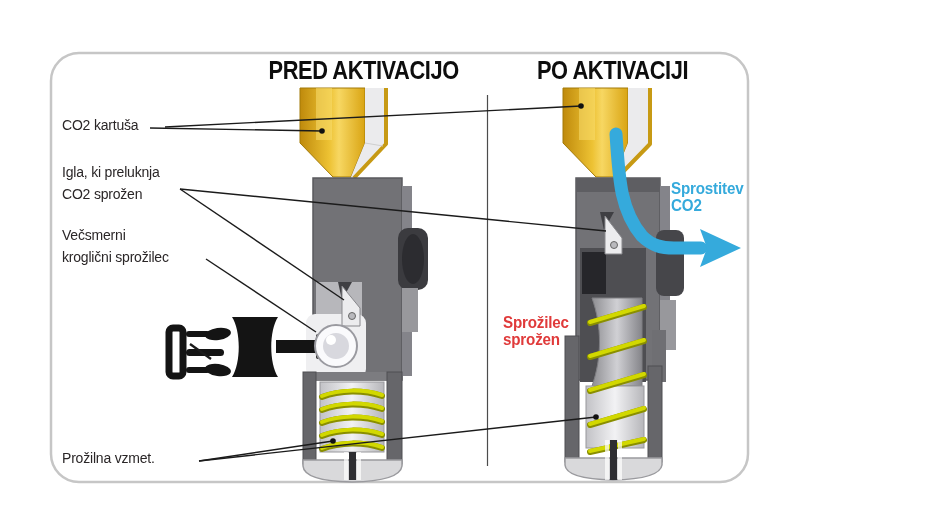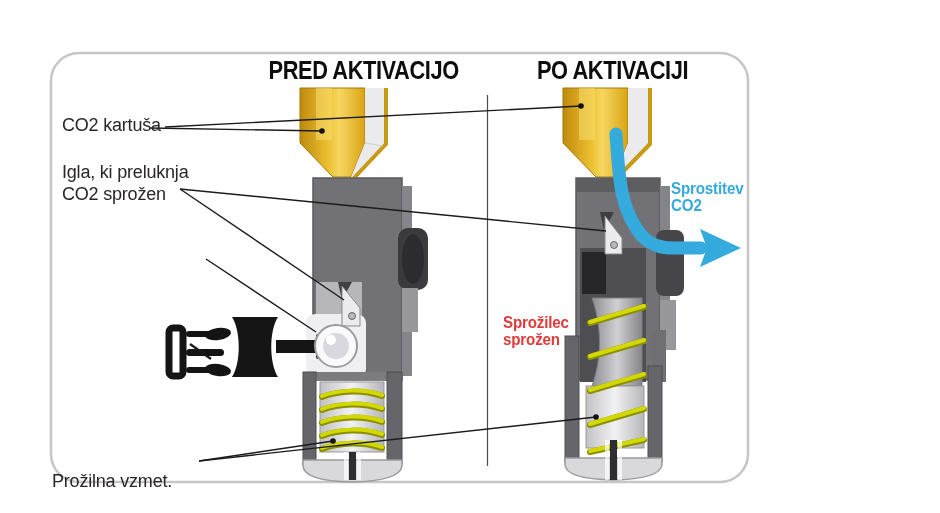--- a/index.html
+++ b/index.html
@@ -10,21 +10,21 @@
     --panel-border:#c6c6c6;
     --label-ink:#2a2627;
   }
   html,body{margin:0;padding:0;background:#fff;}
   .stage{
     position:relative;width:892px;height:513px;background:#fff;overflow:hidden;
     font-family:"Liberation Sans",sans-serif;color:var(--label-ink);
   }
   .stage svg{position:absolute;left:0;top:0;}
   .lbl{
-    position:absolute;font-size:18px;line-height:22px;color:var(--label-ink);
+    position:absolute;font-size:14px;line-height:22px;color:var(--label-ink);
     white-space:pre-line;letter-spacing:-0.2px;
   }
   .title{
     position:absolute;font-size:26px;font-weight:bold;color:#0d0d0d;
     text-align:center;letter-spacing:-0.5px;transform:scaleX(0.84);transform-origin:center;
     white-space:nowrap;
   }
   .callout{
     position:absolute;font-weight:bold;font-size:16.5px;line-height:17px;
     white-space:pre-line;transform:scaleX(0.92);transform-origin:left top;letter-spacing:-0.2px;
@@ -207,20 +207,22 @@
       <circle class="dot" cx="596" cy="417" r="2.8"></circle>
     </g>
   </svg>
 
   <div class="title" style="left:252px;top:55px;width:206px;">PRED AKTIVACIJO</div>
   <div class="title" style="left:515px;top:55px;width:195px;">PO AKTIVACIJI</div>
 
   <div class="lbl" style="left:62px;top:114px;">CO2 kartuša</div>
   <div class="lbl" style="left:62px;top:161px;">Igla, ki preluknja
 CO2 sprožen</div>
-  <div class="lbl" style="left:52px;top:447px;margin-top:23px;">Prožilna vzmet.</div>
+  <div class="lbl" style="left:62px;top:224px;">Večsmerni
+kroglični sprožilec</div>
+  <div class="lbl" style="left:62px;top:447px;">Prožilna vzmet.</div>
 
   <div class="callout blue" style="left:671px;top:180px;">Sprostitev
 CO2</div>
   <div class="callout red" style="left:503px;top:314px;">Sprožilec
 sprožen</div>
 
 </div>
 
 </body></html>

